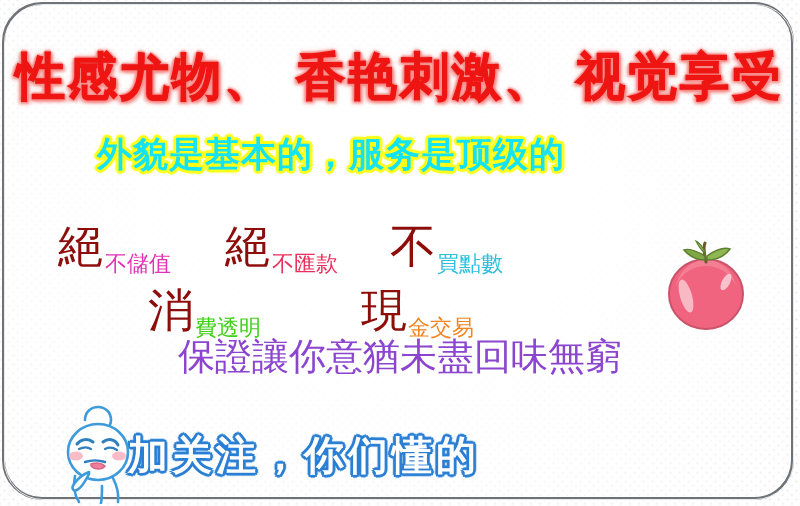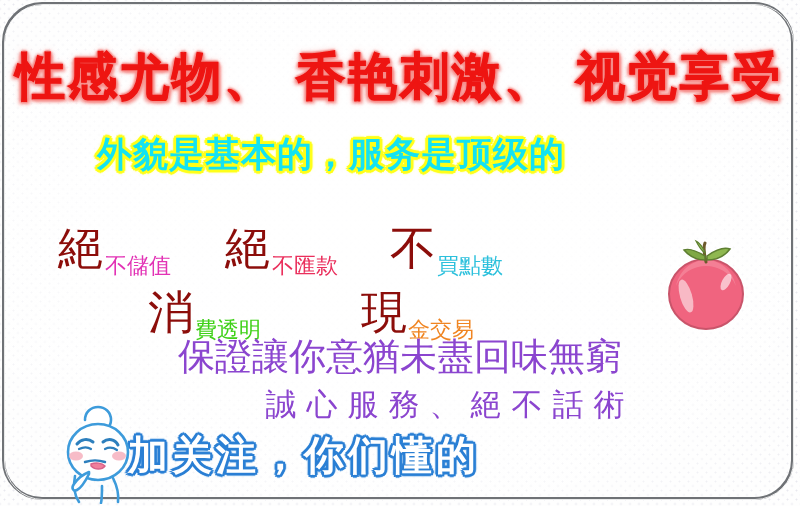--- a/index.html
+++ b/index.html
@@ -120,21 +120,21 @@
     line-height: 1;
     font-family: "DejaVu Serif", serif;
     font-weight: normal;
   }
   .small {
     font-size: 22px;
     line-height: 1;
     position: relative;
     top: 9px;
     margin-left: 1px;
-    font-family: Liberation Serif, serif;
+    font-family: Liberation Mono, monospace;
     margin-top: 48px;
   }
 
   
   #line5 {
     left: 0; top: 332px;
     width: 800px;
     text-align: center;
     font-size: 37px;
     color: #8b45cf;
@@ -206,21 +206,20 @@
       <span class="big">消</span>
       <span class="small" style="color:#3fd118;">費透明</span>
     </div>
     <div class="slogan-group" style="margin-left:100px;">
       <span class="big">現</span>
       <span class="small" style="color:#f08522;text-align:center;">金交易</span>
     </div>
   </div>
 
   <div class="layer" id="line5">保證讓你意猶未盡回味無窮</div>
-  <div class="layer" id="line6">誠心服務、絕不話術</div>
 
   <div class="layer" id="line7">加关注，你们懂的</div>
 
   <div class="layer" id="tomato">
     <svg width="92" height="96" viewBox="0 0 92 96" xmlns="http://www.w3.org/2000/svg">
       <ellipse cx="46" cy="56" rx="37" ry="35" fill="#f0647f" stroke="#c9546a" stroke-width="2"></ellipse>
       <path d="M16 48 C20 30 34 22 46 22 C58 22 72 30 76 48 C70 34 58 28 46 28 C34 28 22 34 16 48 Z" fill="#f5889c" opacity="0.75"></path>
       <ellipse cx="26" cy="58" rx="6" ry="17" fill="#ffffff" opacity="0.55" transform="rotate(-16 26 58)"></ellipse>
       <ellipse cx="66" cy="44" rx="4" ry="9" fill="#ffffff" opacity="0.6" transform="rotate(28 66 44)"></ellipse>
       <path d="M46 24 C44 15 43 9 45 5" stroke="#6d5a2c" stroke-width="3" fill="none" stroke-linecap="round"></path>

